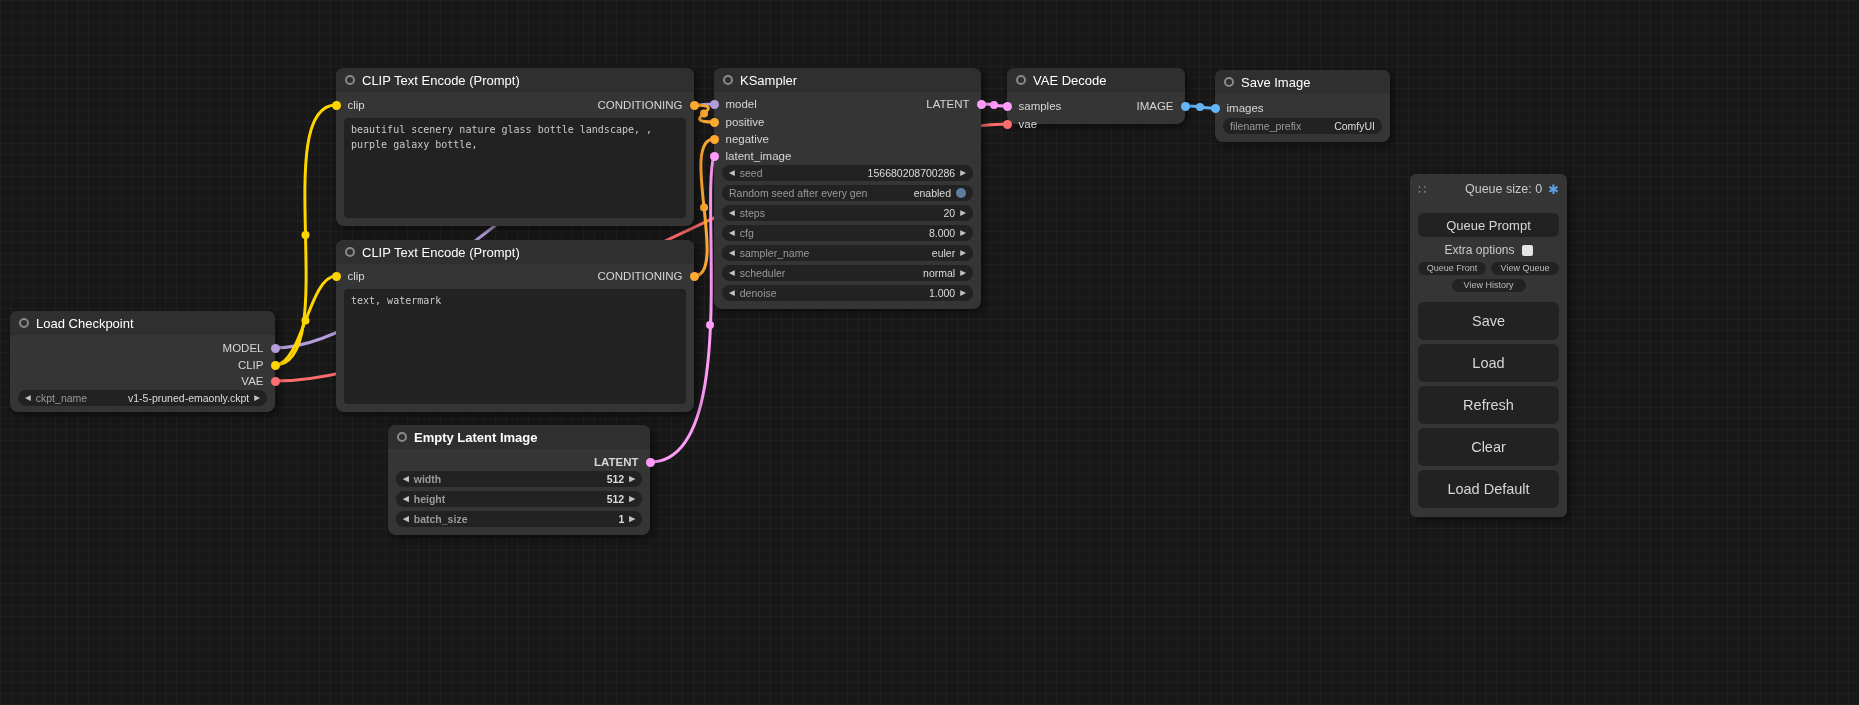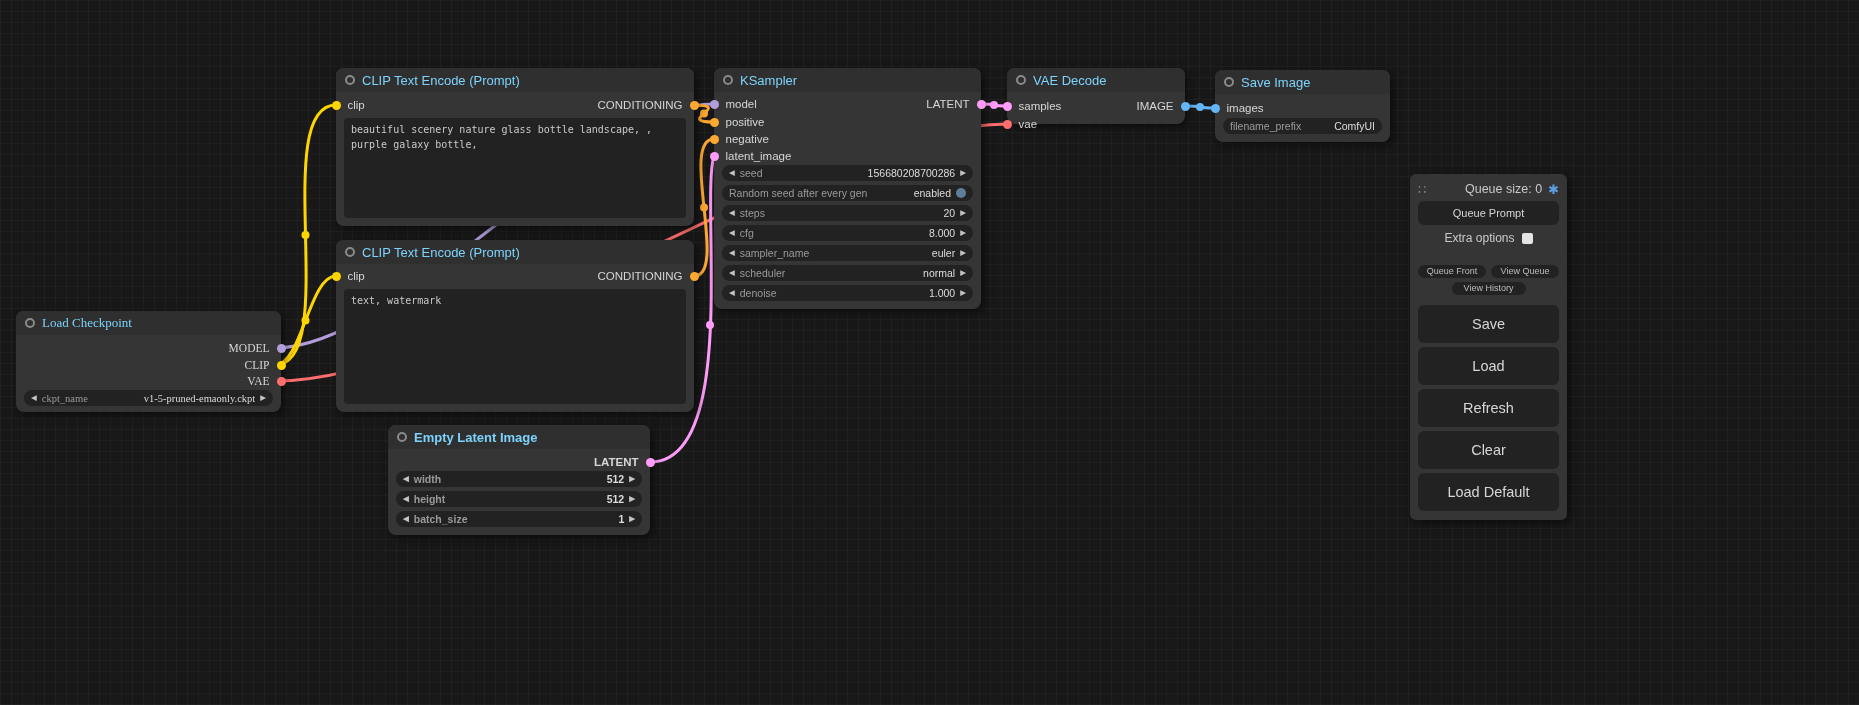--- a/index.html
+++ b/index.html
@@ -15,21 +15,21 @@
   svg.wires{position:absolute;left:0;top:0;z-index:1;}
   .node{
     position:absolute;z-index:2;background:#353535;border-radius:8px;
     box-shadow:3px 3px 10px rgba(0,0,0,.55);
   }
   .node-title{
     height:24px;display:flex;align-items:center;gap:7px;padding:0 9px;
     background:#2f2f2f;border-radius:7px 7px 0 0;
   }
   .title-dot{width:6px;height:6px;border-radius:50%;border:2px solid #8a8a8a;background:#2f2f2f;flex:0 0 auto;}
-  .title-text{font-size:13px;color:#7dd3fc;white-space:nowrap;}
+  .title-text{font-size:13px;color:#ffffff;white-space:nowrap;}
   .port{position:absolute;height:16px;display:flex;align-items:center;font-size:11.5px;color:#d6d6d6;z-index:3;}
   .port.in{left:-4.5px;}
   .port.in .plabel{margin-left:7px;}
   .port.out{right:-4.5px;}
   .port.out .plabel{margin-right:7px;}
   .pdot{width:9px;height:9px;border-radius:50%;flex:0 0 auto;}
   .c-model{background:#B39DDB;} .c-clip{background:#FFD500;} .c-vae{background:#FF6E6E;}
   .c-cond{background:#FFA931;} .c-latent{background:#FF9CF9;} .c-image{background:#64B5F6;}
   .widget{
     position:absolute;left:8px;width:calc(100% - 16px);height:16px;box-sizing:border-box;
@@ -52,24 +52,24 @@
     padding:7px 8px 9px;
   }
   .qp-header{display:flex;align-items:center;height:16px;color:#c9c9c9;font-size:12.5px;}
   .qp-handle{color:#8a8a8a;font-size:13px;margin-right:6px;cursor:grab;}
   .qp-title{flex:1;text-align:right;}
   .qp-gear{color:#5b9fe3;font-size:13px;margin-left:6px;}
   .qp-btn{
     display:block;width:100%;background:#222;border:0;border-radius:6px;color:#d6d6d6;
     font-family:inherit;cursor:pointer;
   }
-  .qp-queue{height:24px;font-size:11px;margin-top:4px;}
+  .qp-queue{height:24px;font-size:13px;margin-top:16px;}
   .qp-extra{display:flex;align-items:center;justify-content:center;gap:7px;color:#c9c9c9;font-size:12px;margin-top:6px;height:14px;}
   .qp-checkbox{width:11px;height:11px;background:#e4e4e4;border-radius:2px;display:inline-block;}
-  .qp-small-row{display:flex;gap:5px;margin-top:20px;}
+  .qp-small-row{display:flex;gap:5px;margin-top:5px;}
   .qp-btn-sm{
     flex:1;background:#222;border:0;border-radius:7px;color:#bdbdbd;font-size:9px;
     height:13px;line-height:13px;padding:0;font-family:inherit;cursor:pointer;display:block;
   }
   .qp-history{flex:none;width:74px;margin:4px auto 0;}
   .qp-action{height:38px;font-size:14.5px;margin-top:4px;}
   .qp-action.first{margin-top:10px;}
 </style>
 </head>
 <body>
@@ -88,21 +88,21 @@
     <path d="M 1185 106 C 1205 106, 1195 108, 1215 108" stroke="#64B5F6" stroke-width="3" fill="none"></path>
     <circle cx="305.5" cy="235" r="4" fill="#FFD500"></circle>
     <circle cx="305.5" cy="320.5" r="4" fill="#FFD500"></circle>
     <circle cx="704" cy="113.5" r="4" fill="#FFA931"></circle>
     <circle cx="704" cy="207.5" r="4" fill="#FFA931"></circle>
     <circle cx="710" cy="325" r="4" fill="#FF9CF9"></circle>
     <circle cx="994" cy="105" r="4" fill="#FF9CF9"></circle>
     <circle cx="1200" cy="107" r="4" fill="#64B5F6"></circle>
   </svg>
 
-  <div class="node" style="left:16px;top:311px;width:265px;height:101px;font-family:Liberation Serif, serif;">
+  <div class="node" style="left:10px;top:311px;width:265px;height:101px;">
     <div class="node-title">
       <span class="title-dot"></span>
       <span class="title-text">Load Checkpoint</span>
     </div>
     <div class="port out" style="top:29px">
       <span class="plabel">MODEL</span>
       <span class="pdot c-model"></span>
     </div>
     <div class="port out" style="top:46px">
       <span class="plabel">CLIP</span>

